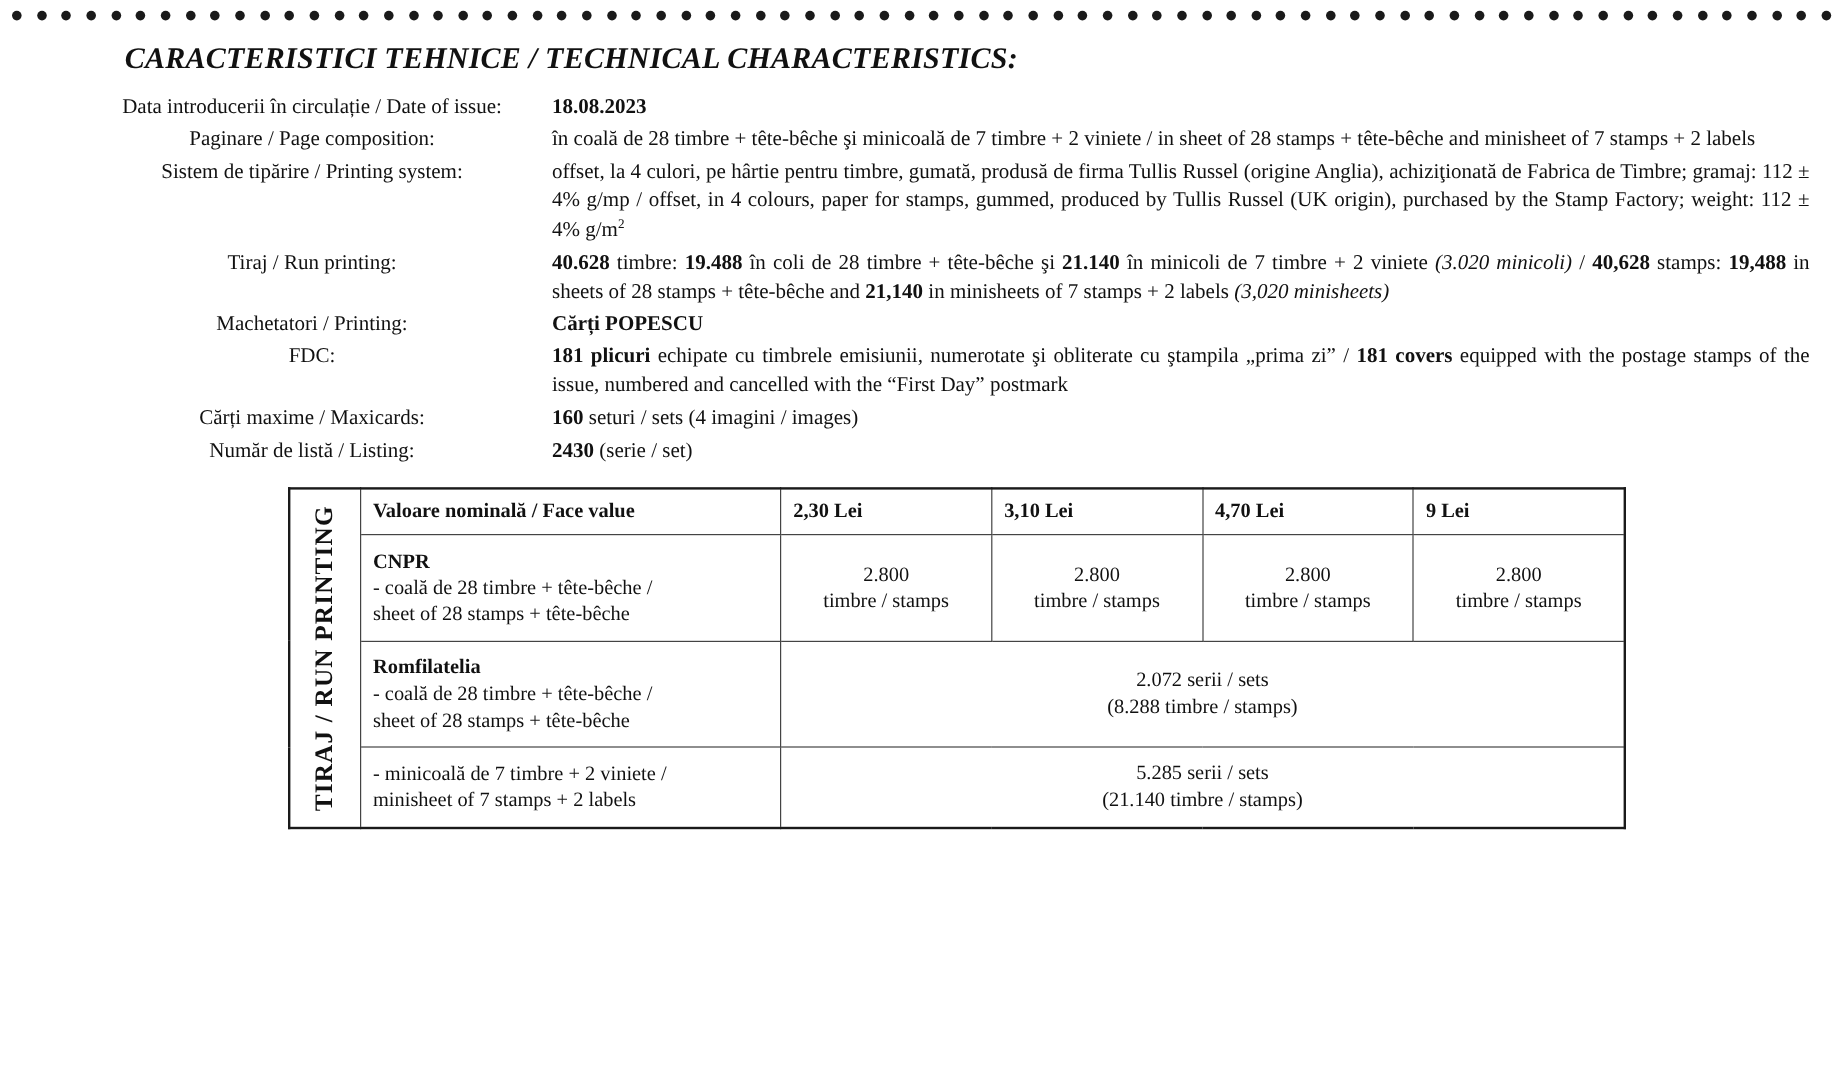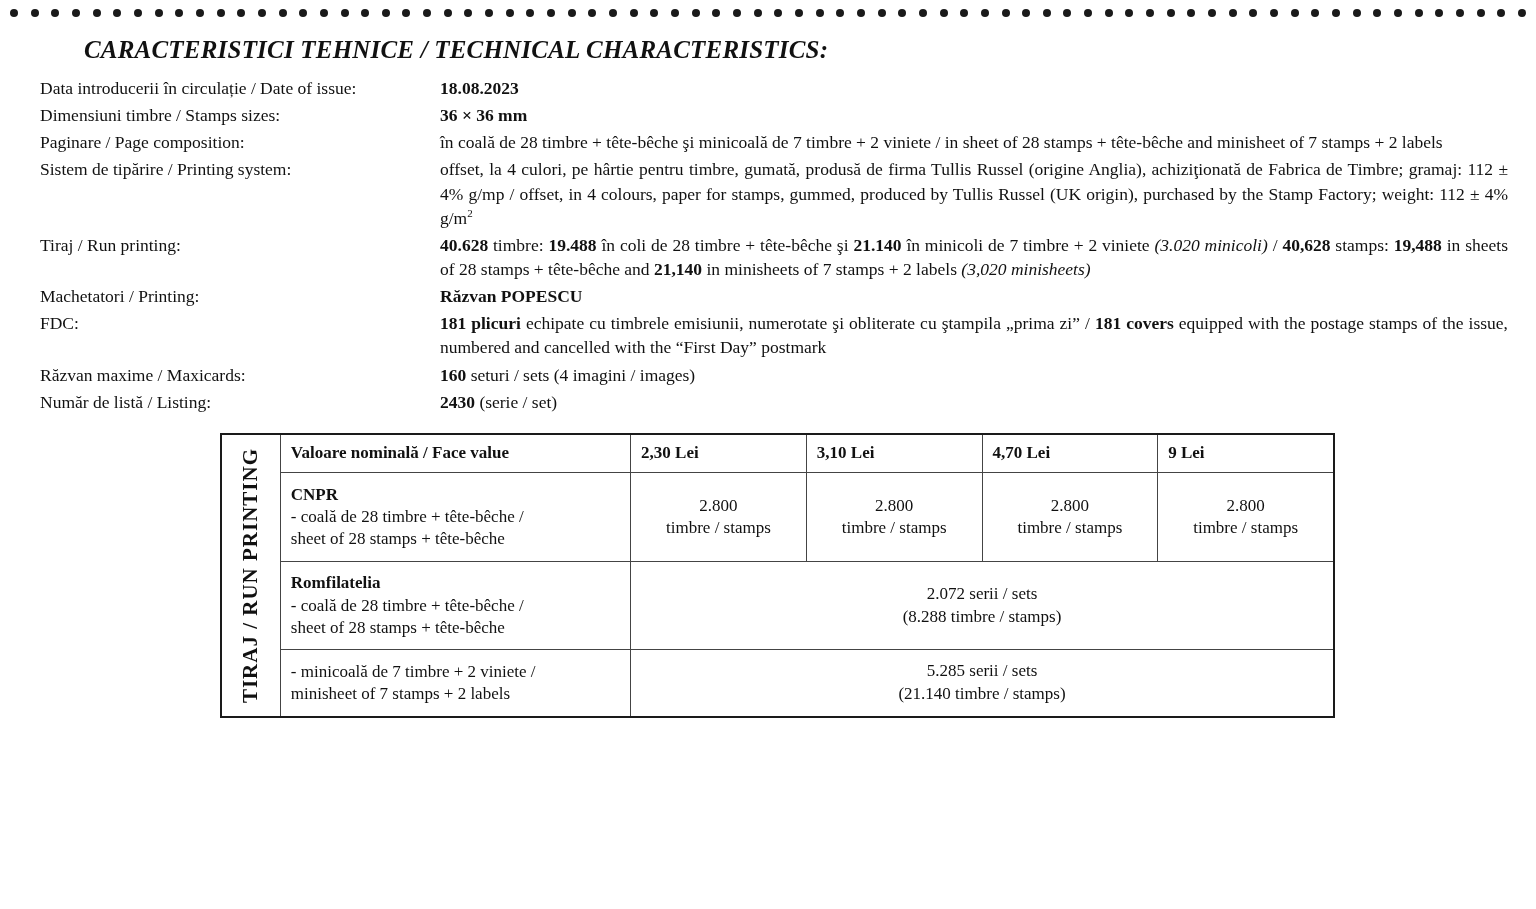--- a/index.html
+++ b/index.html
@@ -31,42 +31,42 @@
     height: 8px;
     border-radius: 50%;
     background: #1a1a1a;
     flex: 0 0 auto;
   }
   .page {
     position: absolute;
     top: 30px;
     left: 0;
     right: 0;
-    padding: 0 28px 0 40px;
+    padding: 0 28px 0 60px;
     box-sizing: border-box;
   }
   h1.title {
     font-style: italic;
     font-weight: bold;
     font-size: 25px;
     letter-spacing: 0.2px;
     margin: 6px 0 12px 44px;
   }
   table.specs {
     border-collapse: collapse;
     width: 100%;
     font-size: 17.5px;
     line-height: 1.38;
   }
   table.specs td {
     vertical-align: top;
     padding: 0 0 3px 0;
   }
   td.label {
-    text-align: left;
+    text-align: center;
     white-space: nowrap;
     width: 400px;
     padding-right: 14px;
   }
   td.value {
     text-align: justify;
     text-justify: inter-word;
     padding-left: 4px;
   }
   .b { font-weight: bold; }
@@ -211,24 +211,20 @@
 <div class="page">
 
   <h1 class="title">CARACTERISTICI TEHNICE / TECHNICAL CHARACTERISTICS:</h1>
 
   <table class="specs">
     <tbody>
       <tr>
         <td class="label">Data introducerii în circulație / Date of issue:</td>
         <td class="value"><span class="b">18.08.2023</span></td>
       </tr>
-      <tr>
-        <td class="label">Dimensiuni timbre / Stamps sizes:</td>
-        <td class="value"><span class="b">36 × 36 mm</span></td>
-      </tr>
 
       <tr>
         <td class="label">Paginare / Page composition:</td>
         <td class="value">
           în coală de 28 timbre + tête-bêche şi minicoală de 7 timbre + 2 viniete / in sheet of 28 stamps + tête-bêche and minisheet of 7 stamps + 2 labels
         </td>
       </tr>
 
       <tr>
         <td class="label">Sistem de tipărire / Printing system:</td>
@@ -239,32 +235,32 @@
 
       <tr>
         <td class="label">Tiraj / Run printing:</td>
         <td class="value">
           <span class="b">40.628</span> timbre: <span class="b">19.488</span> în coli de 28 timbre + tête-bêche şi <span class="b">21.140</span> în minicoli de 7 timbre + 2 viniete <span class="i">(3.020 minicoli)</span> / <span class="b">40,628</span> stamps: <span class="b">19,488</span> in sheets of 28 stamps + tête-bêche and <span class="b">21,140</span> in minisheets of 7 stamps + 2 labels <span class="i">(3,020 minisheets)</span>
         </td>
       </tr>
 
       <tr>
         <td class="label">Machetatori / Printing:</td>
-        <td class="value"><span class="b">Răzvan POPESCU</span></td>
+        <td class="value"><span class="b">Cărți POPESCU</span></td>
       </tr>
 
       <tr>
         <td class="label">FDC:</td>
         <td class="value">
           <span class="b">181 plicuri</span> echipate cu timbrele emisiunii, numerotate şi obliterate cu ştampila „prima zi” / <span class="b">181 covers</span> equipped with the postage stamps of the issue, numbered and cancelled with the “First Day” postmark
         </td>
       </tr>
 
       <tr>
-        <td class="label">Răzvan maxime / Maxicards:</td>
+        <td class="label">Cărți maxime / Maxicards:</td>
         <td class="value"><span class="b">160</span><span> seturi / sets (4 imagini / images)</span></td>
       </tr>
 
       <tr>
         <td class="label">Număr de listă / Listing:</td>
         <td class="value"><span class="b">2430</span><span> (serie / set)</span></td>
       </tr>
     </tbody>
   </table>
 

